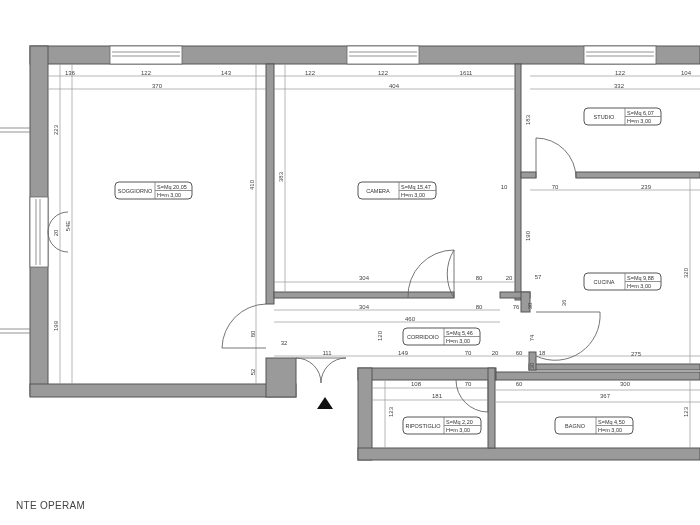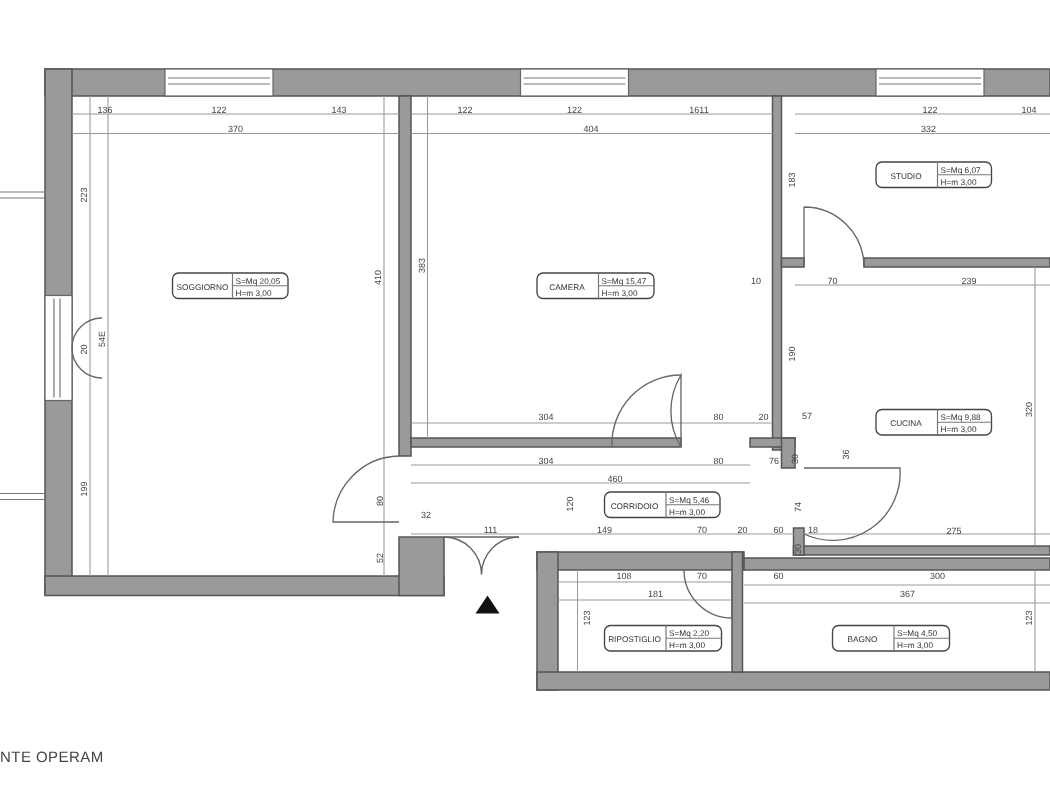--- a/index.html
+++ b/index.html
@@ -6,21 +6,21 @@
   body{width:700px;height:525px;overflow:hidden;position:relative;font-family:"Liberation Sans",sans-serif;}
   svg{position:absolute;left:0;top:0;}
   .wall{fill:#9a9a9a;stroke:#555;stroke-width:1;}
   .dim{stroke:#999;stroke-width:0.7;fill:none;}
   .thin{stroke:#777;stroke-width:0.8;fill:none;}
   .door{stroke:#666;stroke-width:0.9;fill:none;}
   .dimtxt{font-family:"Liberation Sans",sans-serif;font-size:6px;fill:#444;text-anchor:middle;}
   .lbl-box{fill:#fff;stroke:#444;stroke-width:0.9;}
   .lbl-name{font-family:"Liberation Sans",sans-serif;font-size:5.5px;fill:#333;text-anchor:middle;}
   .lbl-val{font-family:"Liberation Sans",sans-serif;font-size:5.5px;fill:#333;}
-  .caption{position:absolute;left:0;top:500px;font-size:10px;color:#444;letter-spacing:0.3px;}
+  .caption{position:absolute;left:16px;top:500px;font-size:10px;color:#444;letter-spacing:0.3px;}
 </style>
 </head>
 <body>
 
 <svg width="700" height="525" viewBox="0 0 700 525">
 
   <g>
 
     <rect class="wall" x="30" y="46" width="670" height="18"></rect>
 

